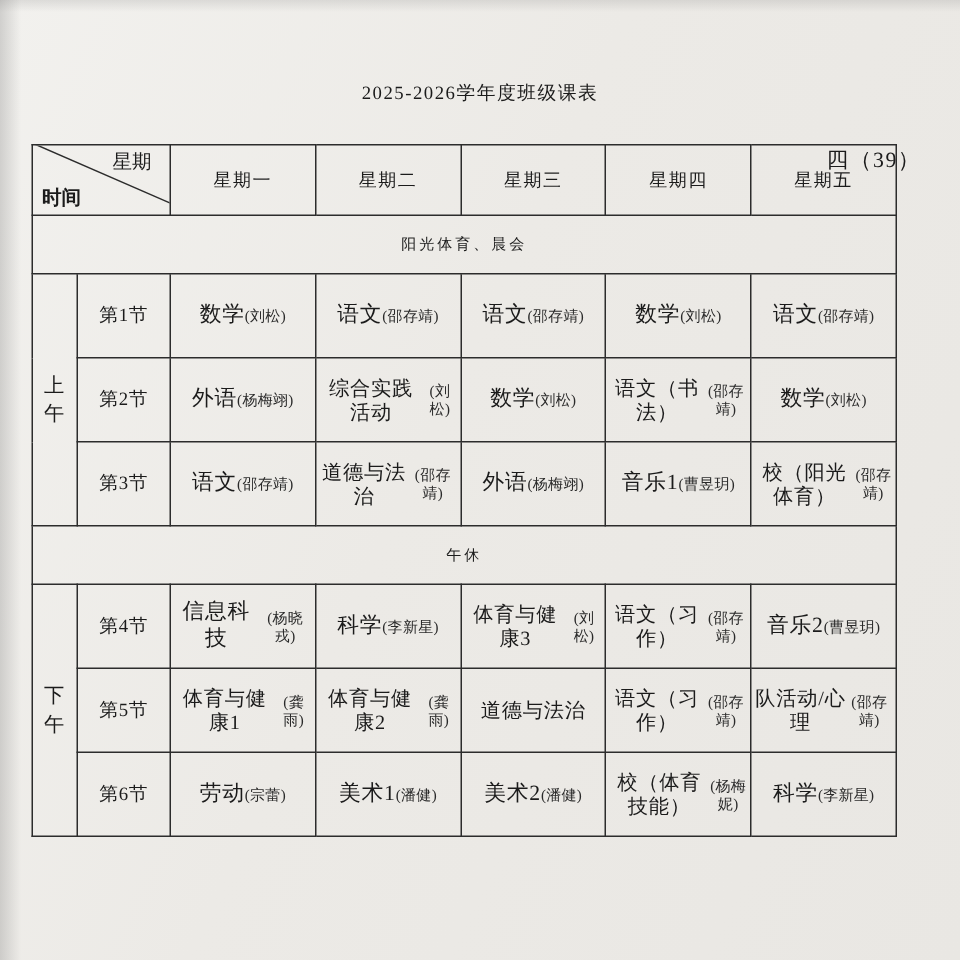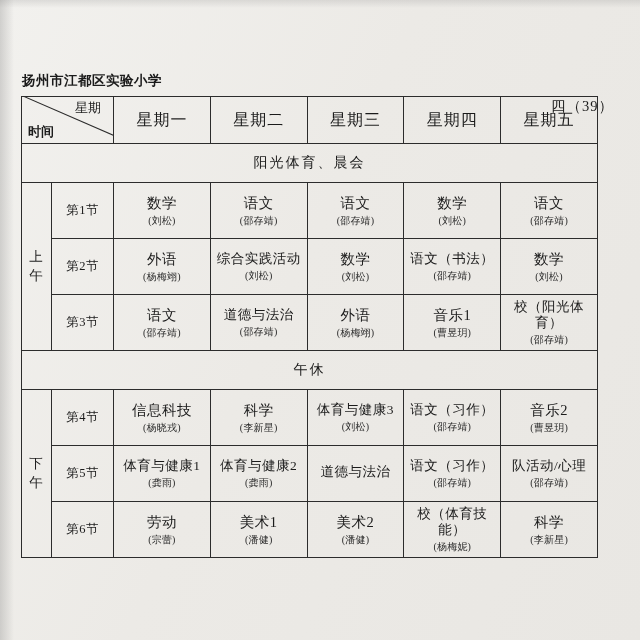--- a/index.html
+++ b/index.html
@@ -79,50 +79,50 @@
     transform:rotate(23.5deg);
     transform-origin:left top;
   }
   .corner .w-week{
     position:absolute;top:2px;right:12px;font-size:13px;font-weight:400;
   }
   .corner .w-time{
     position:absolute;bottom:2px;left:6px;font-size:13px;font-weight:700;margin-top:28px;
   }
 
-  .dayhead{height:46px;font-size:16px;font-weight:700;letter-spacing:1px;}
-
-  .bandrow td{height:38px;font-size:14px;letter-spacing:2px;}
+  .dayhead{height:46px;font-size:12px;font-weight:700;letter-spacing:1px;}
+
+  .bandrow td{height:38px;font-size:10px;letter-spacing:2px;}
 
   .periodcell{font-size:12.5px;letter-spacing:0.5px;}
   .lessonrow td{height:55px;}
 
   .vertlabel{
     font-size:13.5px;font-weight:700;line-height:1.35;
     letter-spacing:1px;
     width:30px;
   }
 
   .lesson{
-    display:flex;flex-direction:column;align-items:center;justify-content:center;
+    display:flex;align-items:center;justify-content:center;
     line-height:1.18;
     padding:2px 2px;
   }
   .lesson .name{font-size:14.5px;letter-spacing:.5px;}
   .lesson .name.small{font-size:13.5px;}
   .lesson .t{font-size:10px;color:#2a2a2a;margin-top:3px;letter-spacing:.2px;}
 </style>
 </head>
 <body>
 
 <div class="sheet">
   <div class="shadow-left"></div>
   <div class="shadow-top"></div>
 
-  <div class="school">扬州市江都区实验小学</div>
+  <div class="subtitle">2025-2026学年度班级课表</div>
   <div class="classname">四（39）</div>
 
   <table class="grid">
     <colgroup>
       <col class="col-time">
         <col class="col-period">
       <col class="col-day">
         <col class="col-day">
         <col class="col-day">
         <col class="col-day">

